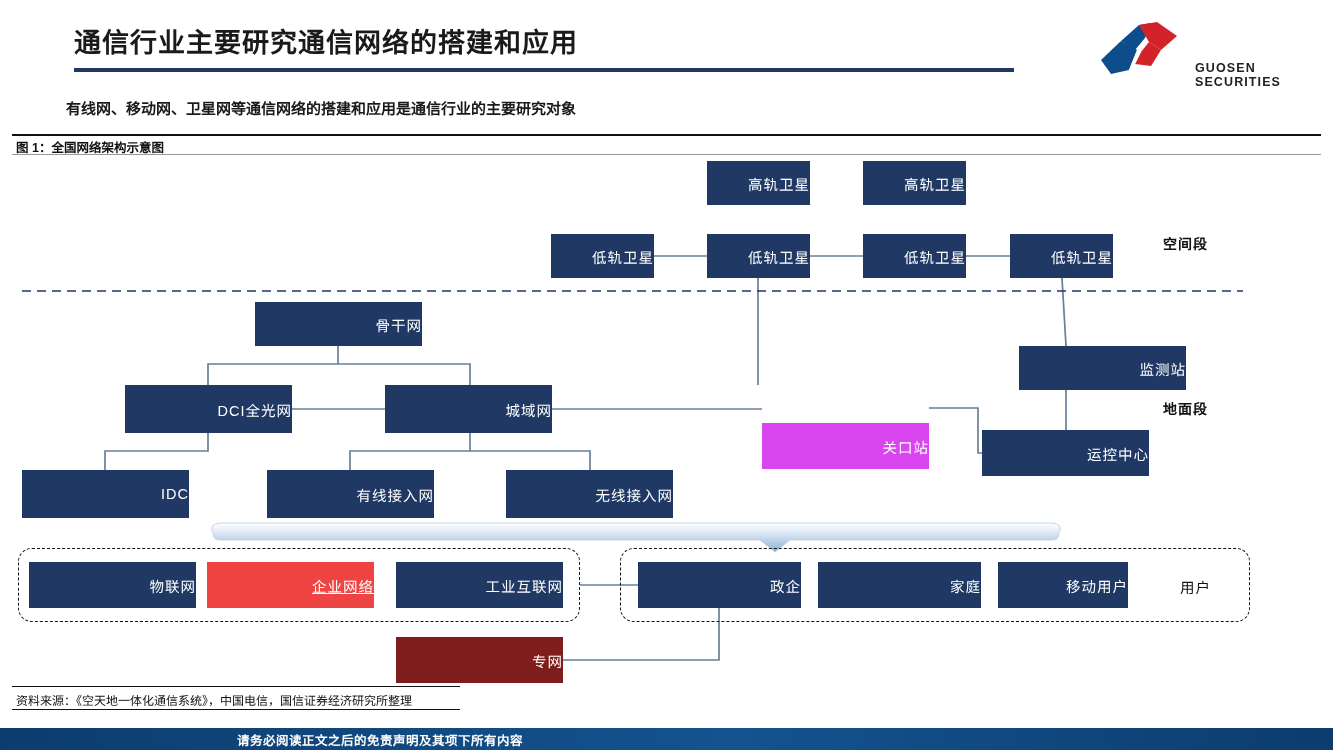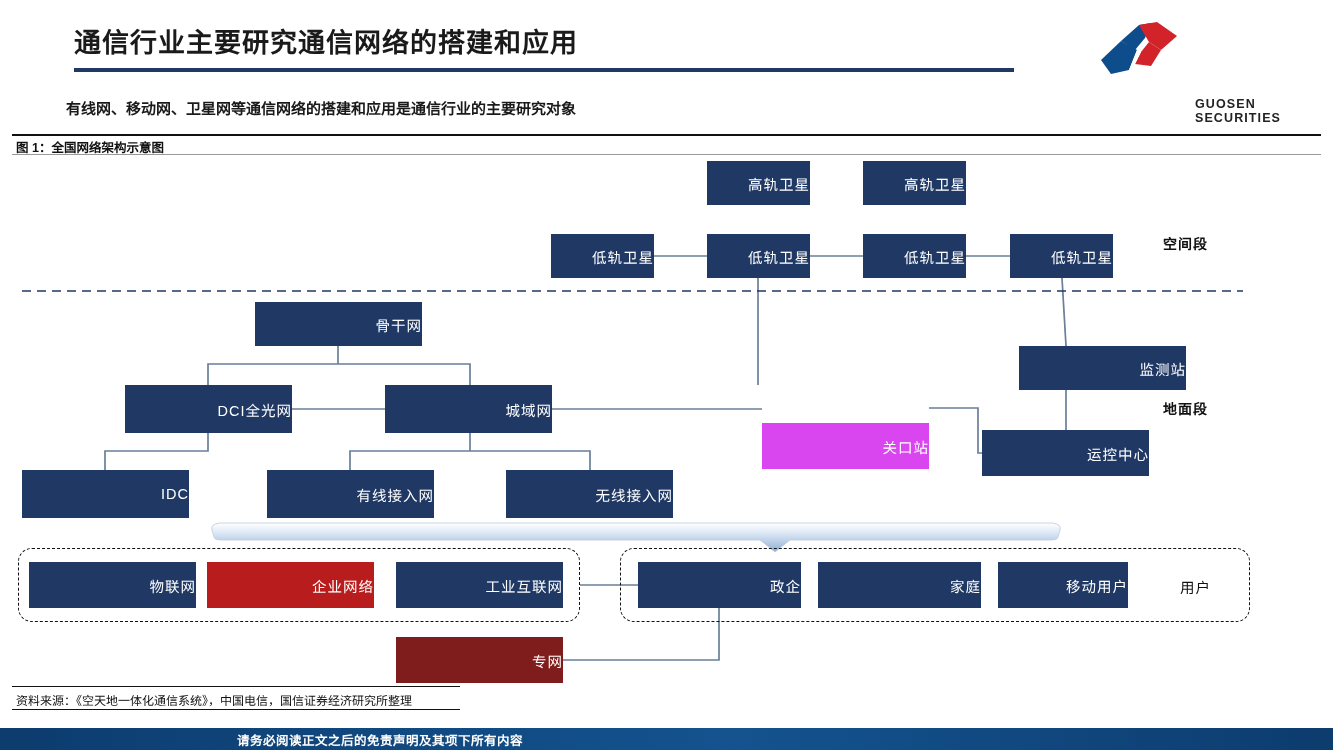--- a/index.html
+++ b/index.html
@@ -33,21 +33,21 @@
     width:250px;height:66px;
   }
   .logo-mark{position:absolute;left:28px;top:4px;width:82px;height:58px;}
   .logo-cn{
     position:absolute;left:122px;top:6px;
     font-size:29px;font-weight:bold;letter-spacing:3px;color:#111;
     font-family:"DejaVu Sans","Liberation Sans",sans-serif;
   }
   .logo-en{
     position:absolute;left:124px;top:45px;
-    font-size:12.5px;font-weight:bold;letter-spacing:1.1px;color:#222;margin-top:36px;
+    font-size:12.5px;font-weight:bold;letter-spacing:1.1px;color:#222;
   }
 
   
   .fig-top-rule{position:absolute;left:12px;top:134px;width:1309px;height:2px;background:#111;}
   .fig-caption{
     position:absolute;left:16px;top:137px;
     font-size:12.5px;font-weight:bold;color:#111;
   }
   .fig-bot-rule{position:absolute;left:12px;top:154px;width:1309px;height:1px;background:#9a9a9a;}
 
@@ -208,21 +208,21 @@
     </div>
     <div class="node" style="left: 267px; top: 470px; width: 167px; height: 48px; background: rgb(31, 56, 100);">
       <span>有线接入网</span>
     </div>
     <div class="node" style="left: 506px; top: 470px; width: 167px; height: 48px; background: rgb(31, 56, 100);">
       <span>无线接入网</span>
     </div>
     <div class="node" style="left: 29px; top: 562px; width: 167px; height: 46px; background: rgb(31, 56, 100);">
       <span>物联网</span>
     </div>
-    <div class="node" style="left: 207px; top: 562px; width: 167px; height: 46px; background: #b91c1c;">
+    <div class="node" style="left: 207px; top: 562px; width: 167px; height: 46px; background: #ef4444; text-decoration: underline;">
       <span>企业网络</span>
     </div>
     <div class="node" style="left: 396px; top: 562px; width: 167px; height: 46px; background: rgb(31, 56, 100);">
       <span>工业互联网</span>
     </div>
     <div class="node" style="left: 638px; top: 562px; width: 163px; height: 46px; background: rgb(31, 56, 100);">
       <span>政企</span>
     </div>
     <div class="node" style="left: 818px; top: 562px; width: 163px; height: 46px; background: rgb(31, 56, 100);">
       <span>家庭</span>

